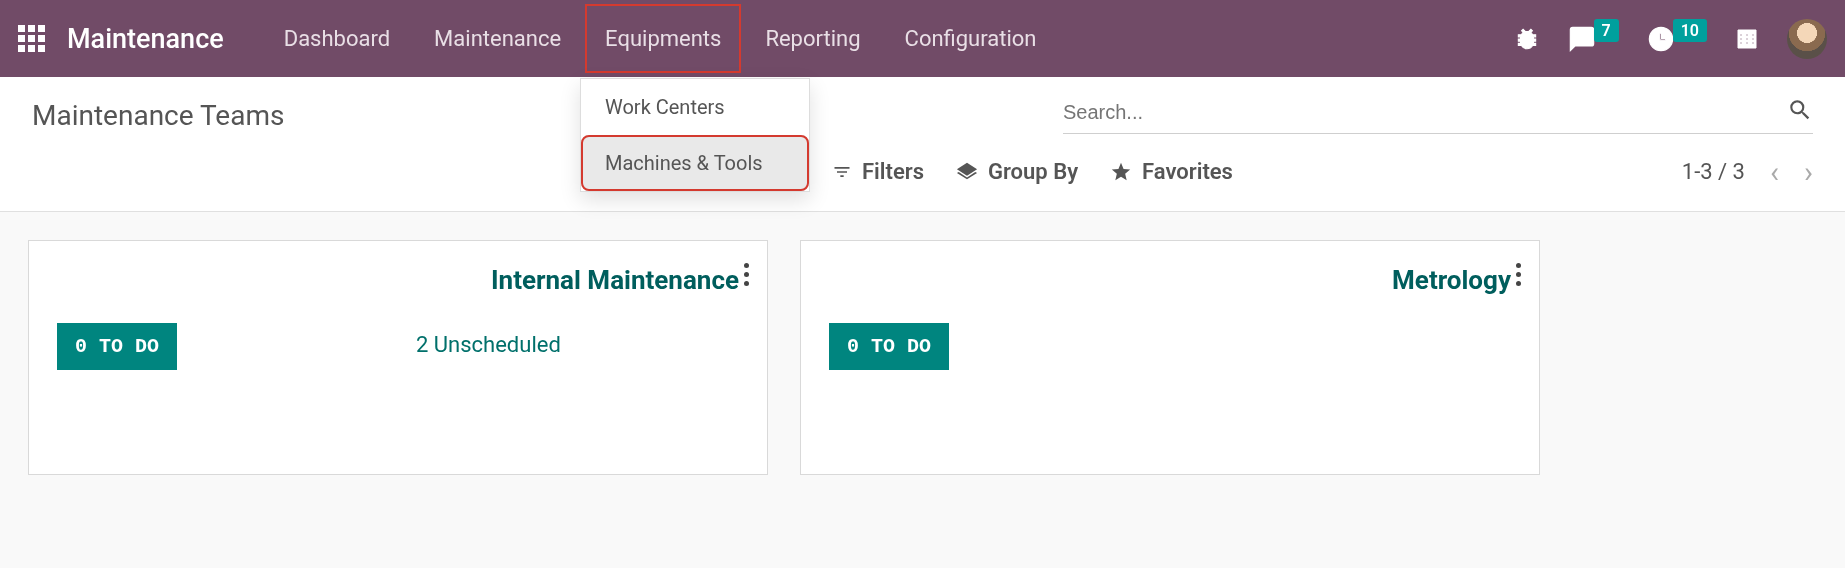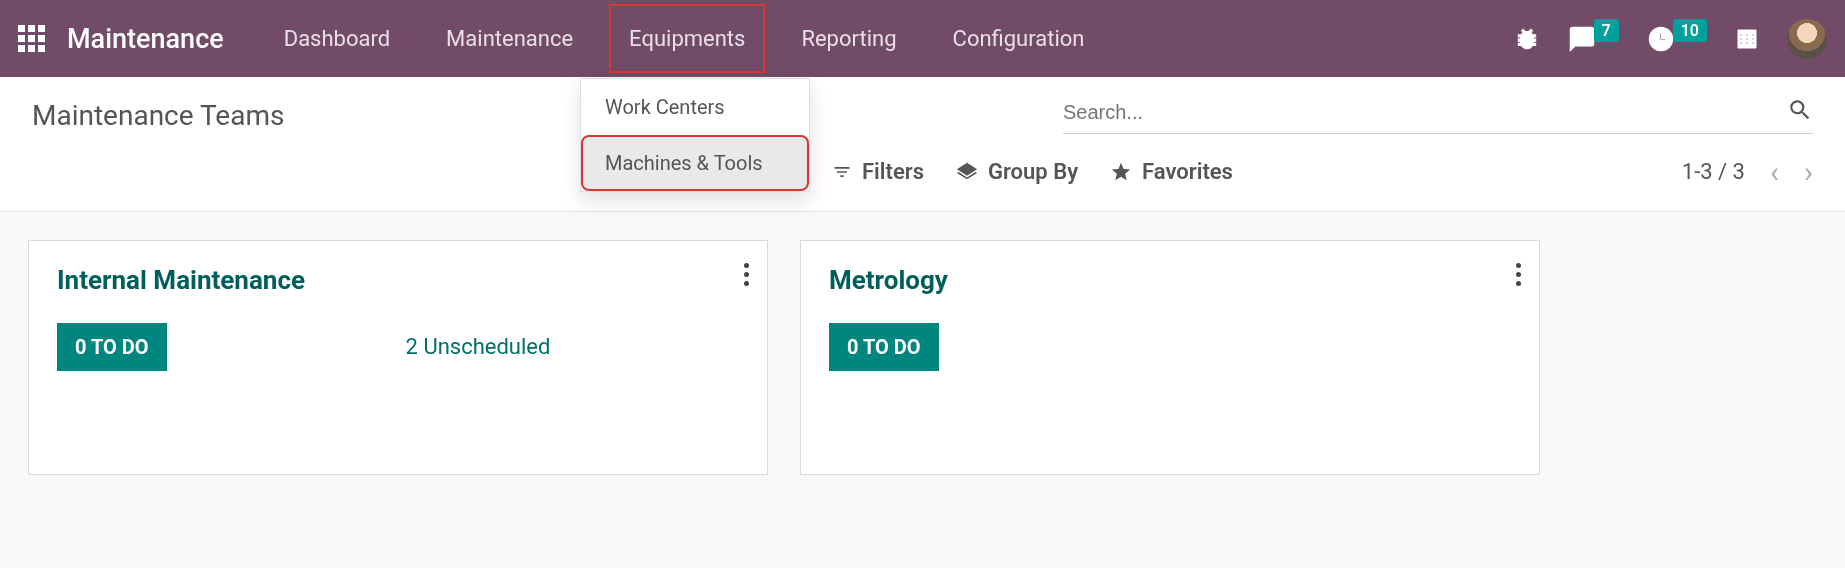--- a/index.html
+++ b/index.html
@@ -26,21 +26,21 @@
     cursor: pointer;
   }
   .apps-icon span { background: #fff; display: block; width: 7px; height: 7px; }
   .app-title {
     font-size: 27px;
     font-weight: 500;
     color: #fff;
     margin-right: 40px;
     cursor: pointer;
   }
-  .nav-menu { display: flex; align-items: center; gap: 16px; position: relative; justify-content: space-between; }
+  .nav-menu { display: flex; align-items: center; gap: 4px; position: relative; justify-content: space-between; }
   .nav-item {
     font-size: 22px;
     color: #e9dfe6;
     padding: 22px 20px;
     cursor: pointer;
     display: inline-block;
     position: relative;
   }
   .nav-item.highlighted {
     outline: 2px solid #d43a2f;
@@ -167,39 +167,41 @@
     width: 740px;
     height: 235px;
     padding: 24px 28px;
     position: relative;
   }
   .card-title {
     font-size: 26px;
     font-weight: 700;
     color: #005E5D;
     margin-bottom: 28px;
+    text-align: right;
   }
   .card-kebab {
     position: absolute;
     right: 18px;
     top: 22px;
     cursor: pointer;
     display: flex;
     flex-direction: column;
     gap: 4px;
   }
   .card-kebab span { width: 5px; height: 5px; background: #444; border-radius: 50%; display: block; }
   .todo-btn {
     background: #00857F;
     color: #fff;
     font-size: 20px;
     font-weight: 700;
     padding: 12px 18px;
     display: inline-block;
     cursor: pointer;
+    font-family: Liberation Mono, monospace;
   }
   .unscheduled {
     display: inline-block;
     color: #00706B;
     font-size: 22px;
     margin-left: 235px;
     cursor: pointer;
   }
 </style>
 </head>

